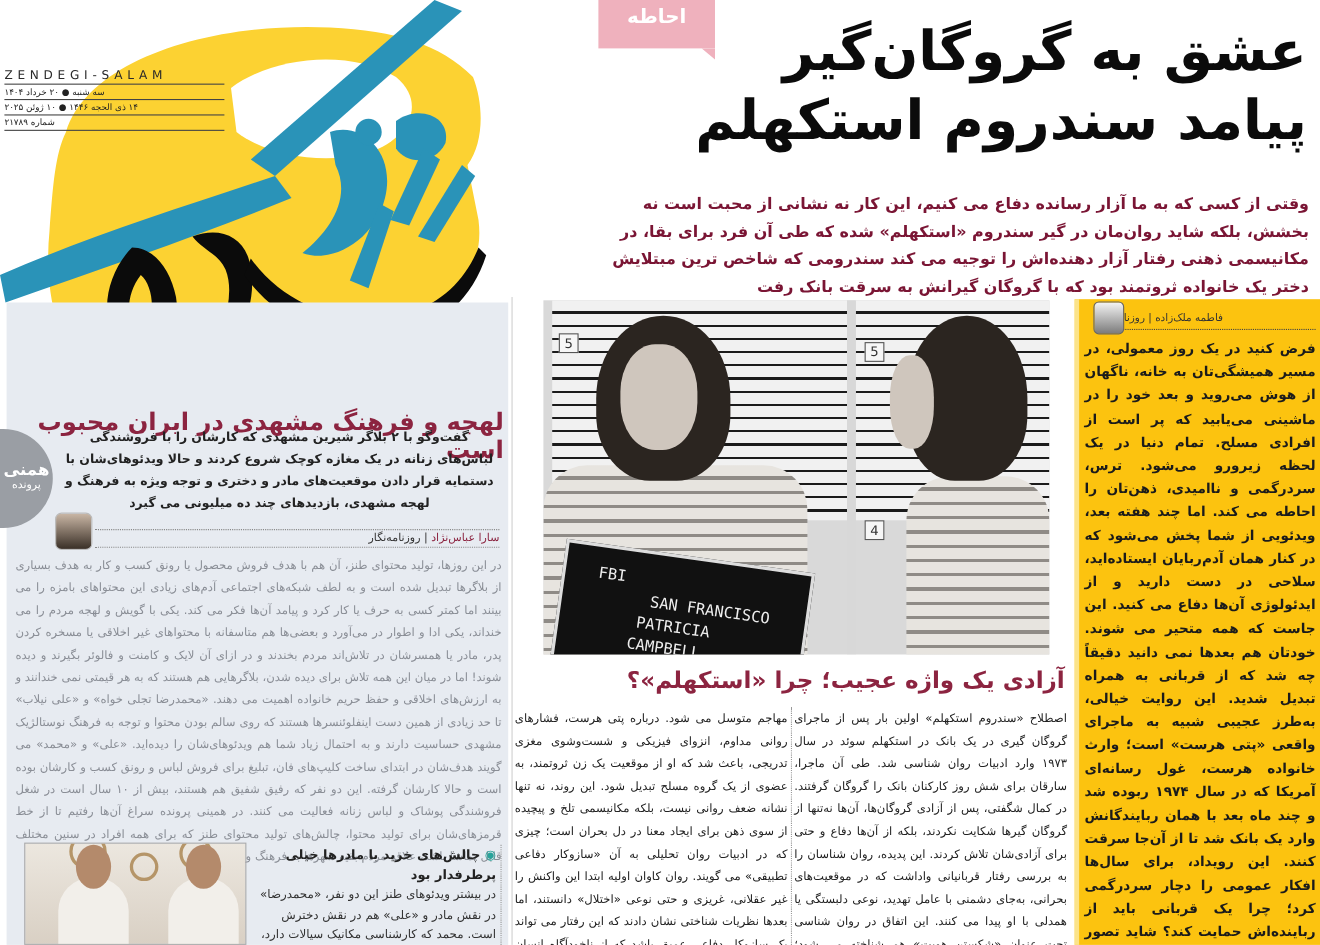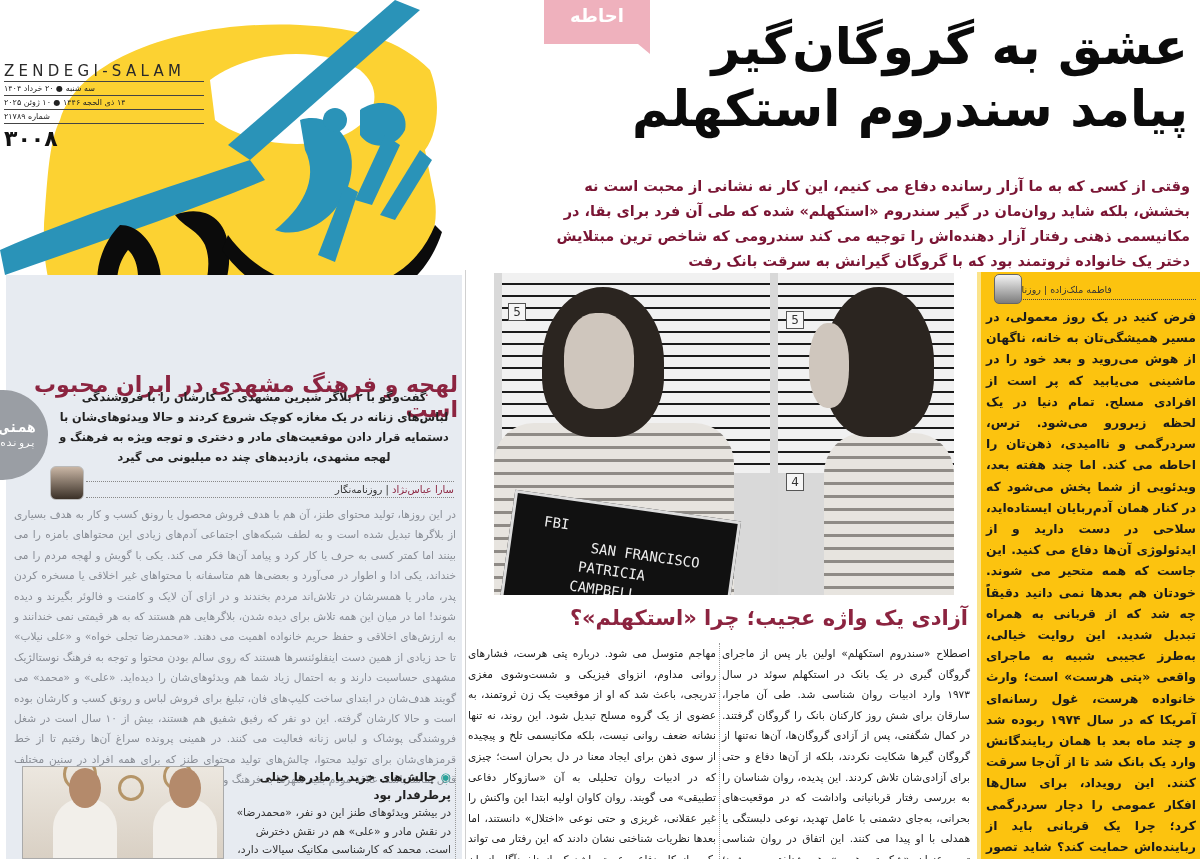--- a/index.html
+++ b/index.html
@@ -3,34 +3,34 @@
 <meta charset="utf-8">
 <style>
   * { box-sizing: border-box; margin: 0; padding: 0; }
   html, body { width: 1200px; height: 859px; overflow: hidden; background: #ffffff; }
   body { position: relative; font-family: "DejaVu Sans", sans-serif; color: #1a1a1a; }
 
   
   #masthead { position: absolute; left: 0; top: 0; width: 470px; height: 365px; }
   #logo-art { position: absolute; left: 0; top: 0; width: 470px; height: 365px; }
   #brand { position: absolute; left: 4px; top: 62px; width: 200px; }
-  #brand-latin { font-family: "DejaVu Sans", sans-serif; font-size: 15px; letter-spacing: 4.3px; color: #2a2a2a; border-bottom: 1px solid #444; padding-bottom: 1px; white-space: nowrap; }
+  #brand-latin { font-family: "DejaVu Sans", sans-serif; font-size: 11px; letter-spacing: 4.3px; color: #2a2a2a; border-bottom: 1px solid #444; padding-bottom: 1px; white-space: nowrap; }
   #brand-fa { font-family: "DejaVu Sans", sans-serif; font-weight: bold; font-size: 20px; color: #2a93b8; direction: rtl; text-align: left; border-bottom: 1px solid #444; line-height: 26px; }
   .brand-line { font-size: 8px; direction: rtl; text-align: left; border-bottom: 1px solid #444; padding: 2px 0; color: #222; white-space: nowrap; }
   #issue-number { font-family: "DejaVu Sans", sans-serif; font-weight: bold; font-size: 22px; color: #111; letter-spacing: 1px; margin-top: 2px; }
 
   
   #section-tag { position: absolute; left: 544px; top: 0; width: 106px; height: 44px; background: #efb1bd; color: #fff; font-weight: bold; font-size: 18px; text-align: center; line-height: 32px; }
   #section-tag::after { content: ""; position: absolute; right: 0; bottom: -10px; border-left: 12px solid transparent; border-top: 10px solid #efb1bd; }
   #headline { position: absolute; right: 12px; top: 16px; width: 640px; font-family: "DejaVu Sans", sans-serif; font-weight: bold; font-size: 50px; line-height: 62px; color: #0b0b0b; direction: rtl; text-align: right; letter-spacing: -1px; }
   #lead { position: absolute; right: 10px; top: 174px; width: 660px; font-weight: bold; font-size: 14.5px; line-height: 25px; color: #7a1534; direction: rtl; text-align: right; }
 
   
   #left-article { position: absolute; left: 6px; top: 275px; width: 456px; height: 584px; background: #e7ebf1; }
-  #hamini-badge { position: absolute; left: 0; top: 390px; width: 48px; height: 90px; background: #9a9ea4; border-radius: 0 45px 45px 0; color: #fff; font-size: 10px; text-align: left; padding-top: 28px; font-family: Liberation Mono, monospace; }
+  #hamini-badge { position: absolute; left: 0; top: 390px; width: 48px; height: 90px; background: #9a9ea4; border-radius: 0 45px 45px 0; color: #fff; font-size: 10px; text-align: center; padding-top: 28px; }
   #hamini-badge .big { font-size: 15px; font-weight: bold; display: block; }
   #left-title { position: absolute; right: 742px; left: 30px; top: 372px; font-weight: bold; font-size: 22px; color: #8c2440; direction: rtl; text-align: right; }
   #left-summary { position: absolute; left: 56px; top: 388px; width: 396px; font-weight: bold; font-size: 11.3px; line-height: 20px; color: #222; direction: rtl; text-align: center; }
   #left-author-avatar { position: absolute; left: 50px; top: 466px; width: 34px; height: 34px; border-radius: 6px; background: linear-gradient(#c9b6a5, #3a3027); border: 1px solid #bbb; }
   #left-byline { position: absolute; left: 86px; top: 481px; width: 368px; border-top: 1px dotted #888; border-bottom: 1px dotted #888; font-size: 10px; padding: 2px 0; direction: rtl; text-align: right; color: #333; }
   #left-byline .name { color: #8c2440; }
   #left-body { position: absolute; left: 14px; top: 504px; width: 442px; font-size: 10.6px; line-height: 20.4px; color: #8a8e96; direction: rtl; text-align: justify; }
   #left-photo { position: absolute; left: 22px; top: 766px; width: 202px; height: 93px; background: linear-gradient(#ece7df, #d9d0c4); border: 1px solid #aaa; overflow: hidden; }
   .person { position: absolute; bottom: -30px; width: 64px; height: 90px; border-radius: 30px 30px 0 0; background: #f2efea; }
   .person .head { position: absolute; left: 16px; top: -30px; width: 32px; height: 40px; border-radius: 50%; background: #b48a6b; }
@@ -84,21 +84,20 @@
 
     <path d="M120 225 C 95 250, 85 300, 120 320 C 150 335, 165 300, 160 270 C 155 245, 140 225, 120 225 Z M 128 250 C 140 260, 142 290, 130 300 C 115 300, 112 270, 128 250 Z" fill="#0b0b0b" fill-rule="evenodd"></path>
     <path d="M175 215 C 200 205, 225 215, 228 245 C 235 280, 210 320, 205 335 L 195 330 C 200 300, 215 270, 205 245 C 198 230, 185 228, 175 215 Z" fill="#0b0b0b"></path>
     <path d="M228 235 C 260 280, 320 300, 370 285 C 405 275, 425 250, 435 225 L 442 232 C 430 270, 400 300, 360 305 C 300 315, 250 290, 222 250 Z" fill="#0b0b0b"></path>
   </svg>
   <div id="brand">
     <div id="brand-latin">ZENDEGI-SALAM</div>
     <div class="brand-line">سه شنبه ● ۲۰ خرداد ۱۴۰۴</div>
     <div class="brand-line">۱۴ ذی الحجه ۱۴۴۶ ● ۱۰ ژوئن ۲۰۲۵</div>
     <div class="brand-line">شماره ۲۱۷۸۹</div>
-    <div id="issue-number">۳۰۰۸</div>
   </div>
 </div>
 
 <div id="section-tag">احاطه</div>
 <div id="headline">
   <div>عشق به گروگان‌گیر</div>
   <div>پیامد سندروم استکهلم</div>
 </div>
 <div id="lead">وقتی از کسی که به ما آزار رسانده دفاع می کنیم، این کار نه نشانی از محبت است نه بخشش، بلکه شاید روان‌مان در گیر سندروم «استکهلم» شده که طی آن فرد برای بقا، در مکانیسمی ذهنی رفتار آزار دهنده‌اش را توجیه می کند سندرومی که شاخص ترین مبتلایش دختر یک خانواده ثروتمند بود که با گروگان گیرانش به سرقت بانک رفت</div>
 

